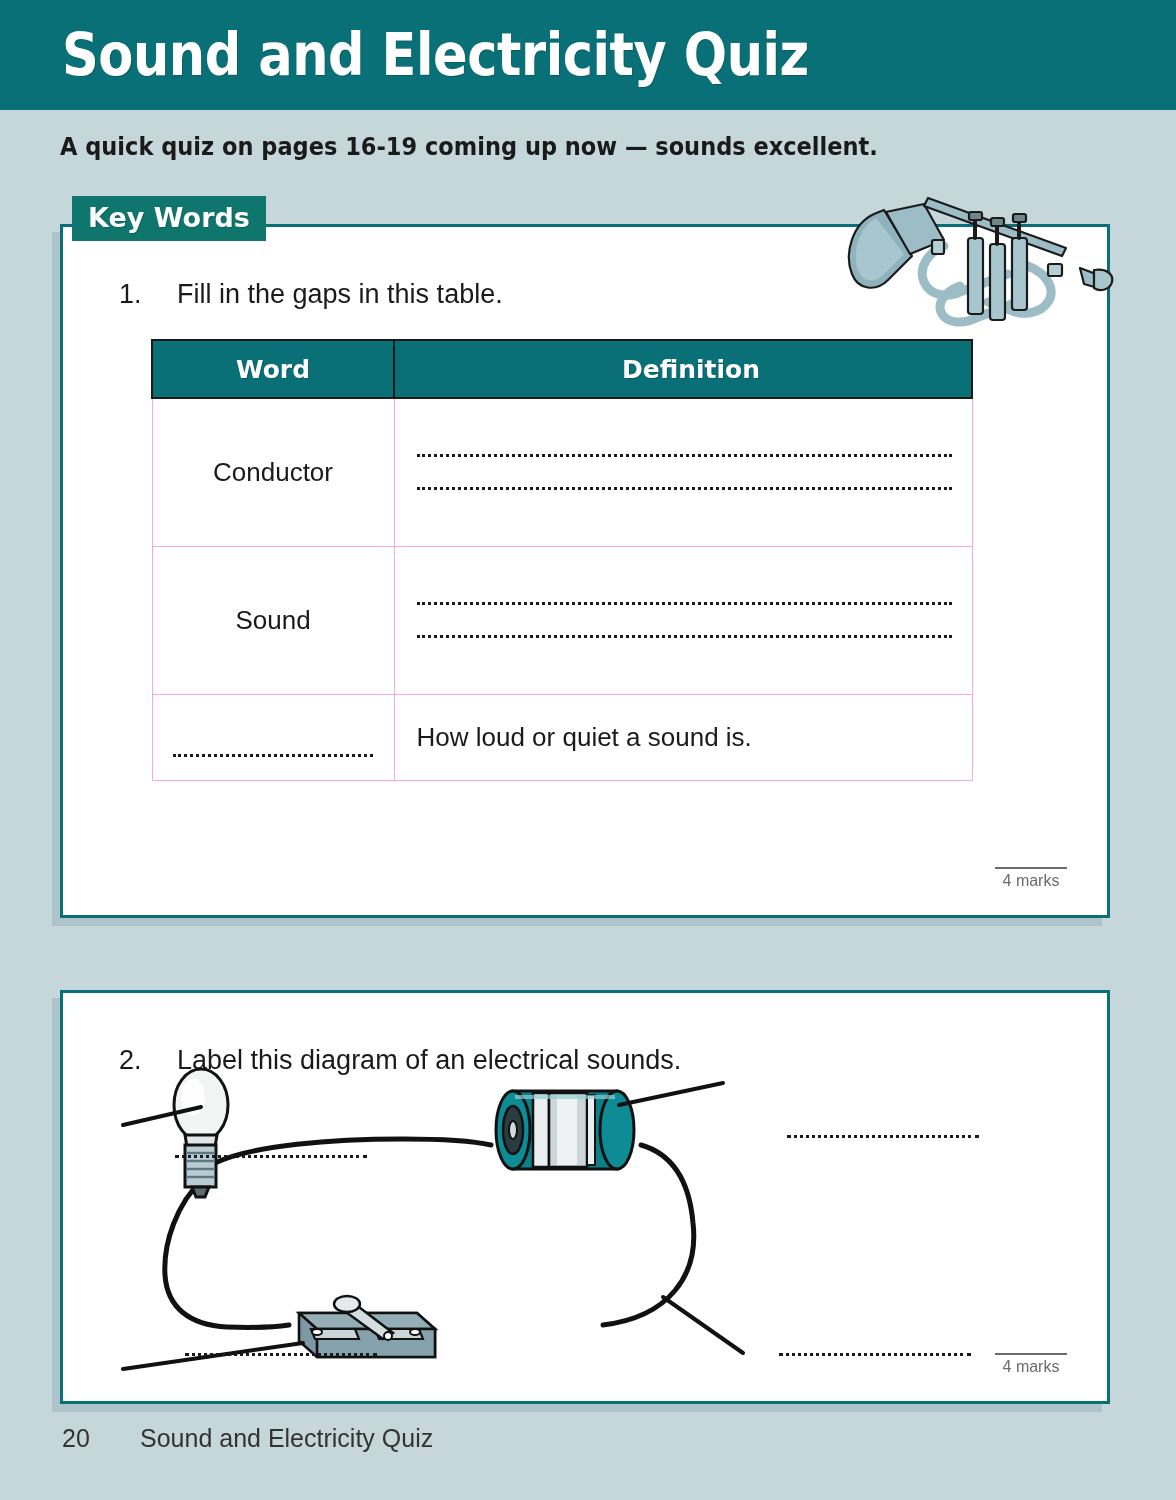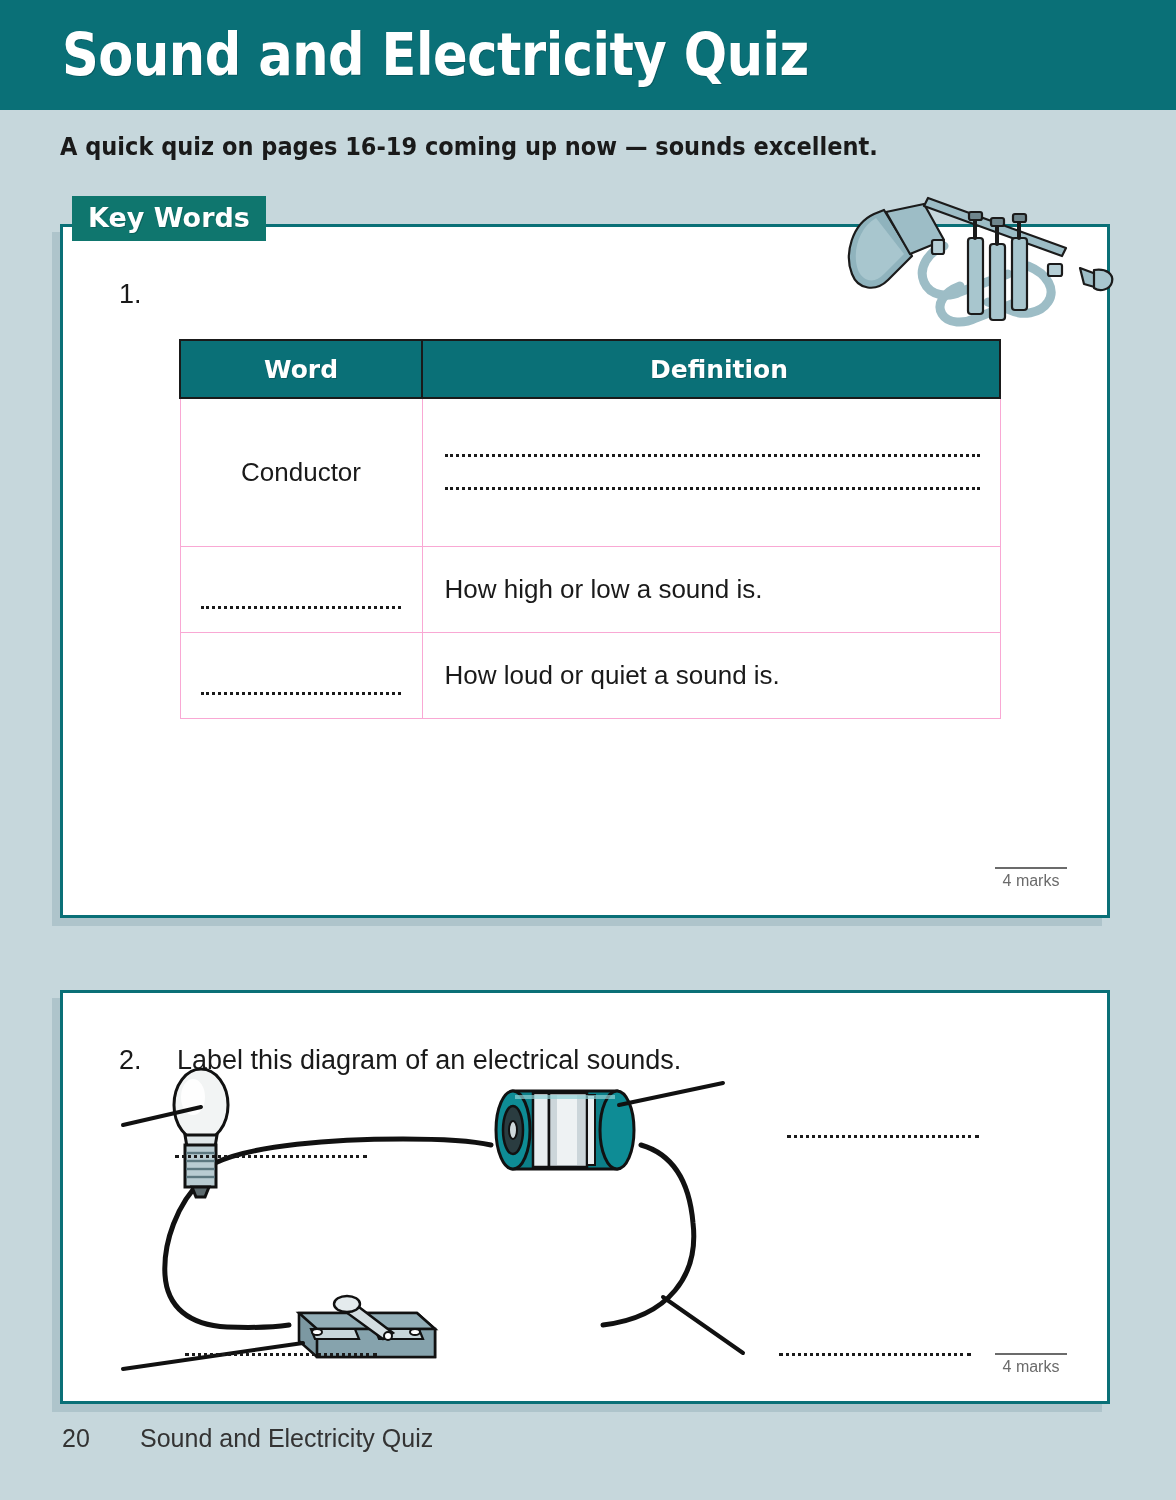--- a/index.html
+++ b/index.html
@@ -215,46 +215,48 @@
 </div>
 
 <div class="subtitle">A quick quiz on pages 16-19 coming up now — sounds excellent.</div>
 
 <div class="section" id="sec-keywords">
 
   <div class="section-box">
 
     <div class="qrow" style="top:52px; left:56px;">
       <span class="qnum">1.</span>
+      <span class="qtext">Fill in the gaps in this table.</span>
     </div>
 
-    <table class="wordtable" style="top:112px; left:116px;">
+    <table class="wordtable" style="top:112px; left:88px;">
       <thead>
         <tr>
           <th class="col-word">Word</th>
           <th class="col-def" style="text-align:center; padding-left:16px;">Definition</th>
         </tr>
       </thead>
       <tbody>
         <tr>
           <td class="col-word tall">Conductor</td>
           <td class="col-def tall">
             <div class="dots-wrap-def">
               <span class="dots-line"></span>
               <span class="dots-line"></span>
             </div>
           </td>
         </tr>
         <tr>
-          <td class="col-word short">
-            <div class="dots-cellword">
+          <td class="col-word tall">Sound</td>
+          <td class="col-def tall">
+            <div class="dots-wrap-def">
+              <span class="dots-line"></span>
               <span class="dots-line"></span>
             </div>
           </td>
-          <td class="col-def short">How high or low a sound is.</td>
         </tr>
         <tr>
           <td class="col-word short">
             <div class="dots-cellword">
               <span class="dots-line"></span>
             </div>
           </td>
           <td class="col-def short">How loud or quiet a sound is.</td>
         </tr>
       </tbody>

